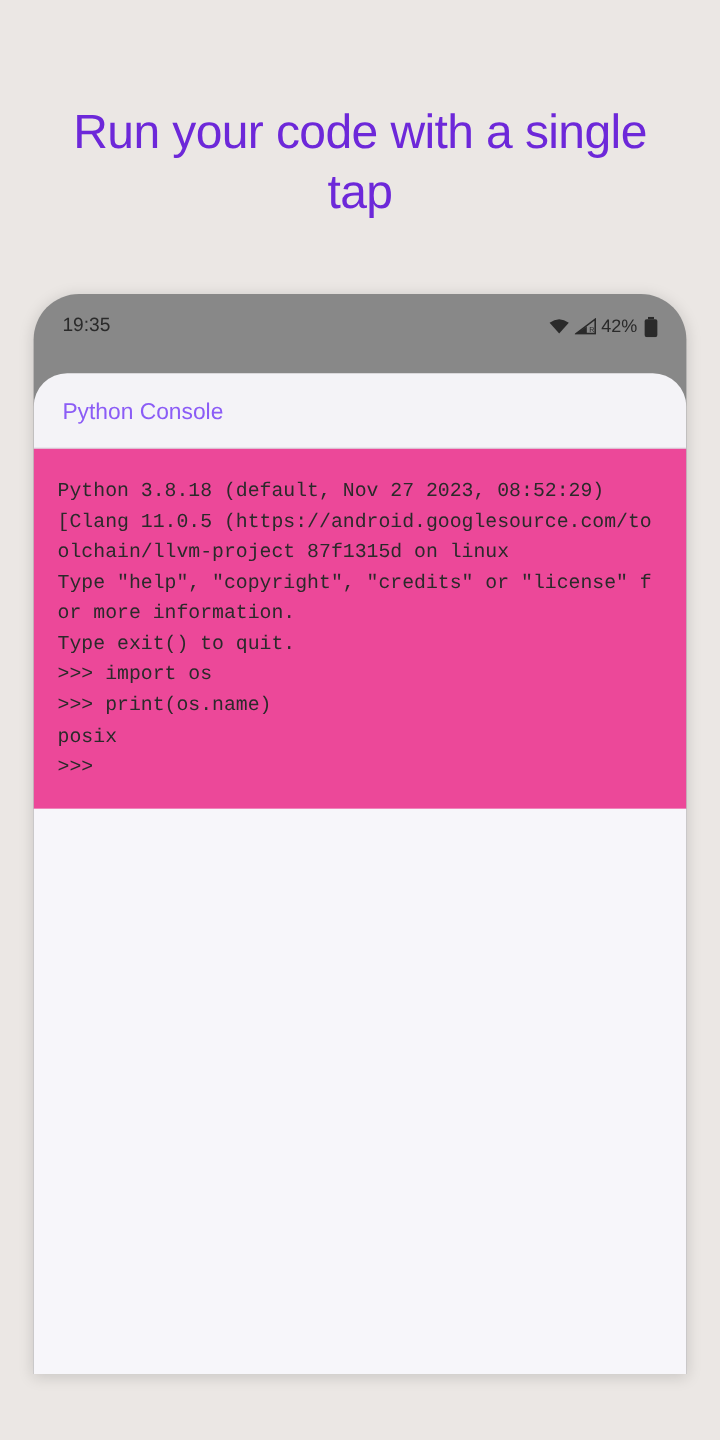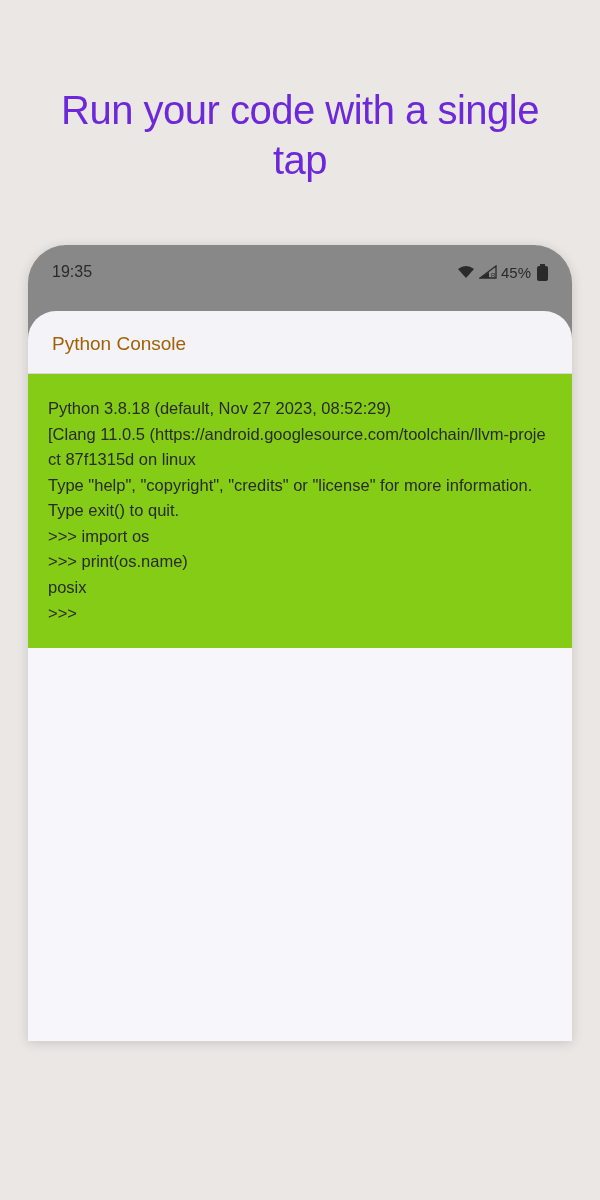--- a/index.html
+++ b/index.html
@@ -25,21 +25,21 @@
       line-height: 1.25;
       letter-spacing: -0.5px;
     }
     
     .phone-frame {
       margin: 0 28px;
       background: #888;
       border-radius: 38px 38px 0 0;
       box-shadow: 0 2px 12px rgba(0,0,0,0.15);
       overflow: hidden;
-      height: 796px;
+      height: 900px;
     }
     
     .status-bar {
       display: flex;
       justify-content: space-between;
       align-items: center;
       padding: 18px 24px 14px;
       font-size: 16px;
       font-weight: 500;
       color: #2a2a2a;
@@ -66,32 +66,32 @@
       border-radius: 28px 28px 0 0;
       margin-top: 16px;
       height: 100%;
     }
     
     .app-header {
       padding: 22px 24px 18px;
       border-bottom: 1px solid #d8d6dc;
       font-size: 19px;
       font-weight: 400;
-      color: #a16207;
+      color: #8b5cf6;
     }
     
     .console-output {
       padding: 22px 20px;
-      font-family: Liberation Sans, sans-serif;
+      font-family: Liberation Mono, monospace;
       font-size: 16.5px;
       line-height: 1.55;
       color: #2a2a2a;
       white-space: pre-wrap;
       word-break: break-all;
-      background: #84cc16;
+      background: #ec4899;
     }
     
     .console-rest {
       background: #f7f6fa;
       height: 600px;
     }
   </style>
 </head>
 <body>
 
@@ -107,21 +107,21 @@
           <path d="M9 13 L1 4 Q9 -2 17 4 Z" fill="#2a2a2a"></path>
         </svg>
       </span>
       <span class="status-icon">
         <svg width="18" height="14" viewBox="0 0 18 14">
           <path d="M1 13 L17 13 L17 1 Z" fill="none" stroke="#2a2a2a" stroke-width="1.3"></path>
           <path d="M1 13 L10 13 L10 7 Z" fill="#2a2a2a"></path>
           <text x="12" y="12" font-size="6" fill="#2a2a2a" font-family="sans-serif">R</text>
         </svg>
       </span>
-      <span class="battery-text">45%</span>
+      <span class="battery-text">42%</span>
       <span class="status-icon">
         <svg width="11" height="17" viewBox="0 0 11 17">
           <rect x="3" y="0" width="5" height="2" fill="#2a2a2a"></rect>
           <rect x="0" y="2" width="11" height="15" rx="2" fill="#2a2a2a"></rect>
         </svg>
       </span>
     </div>
   </div>
 
   <div class="app-surface">

